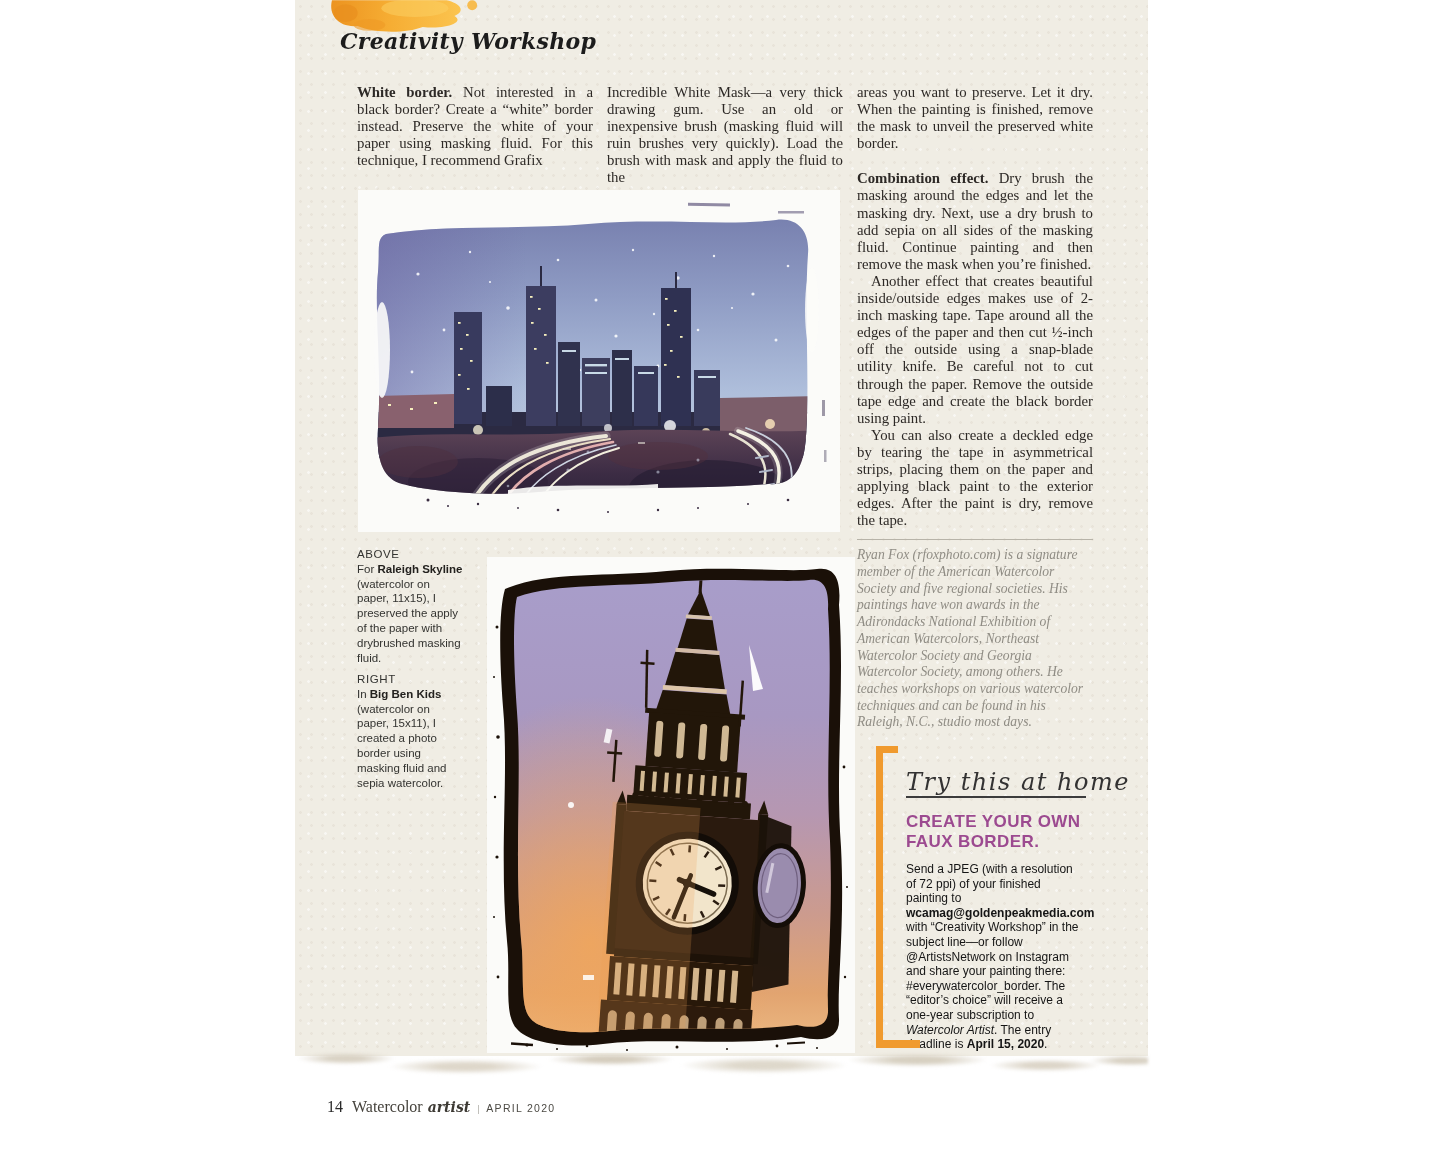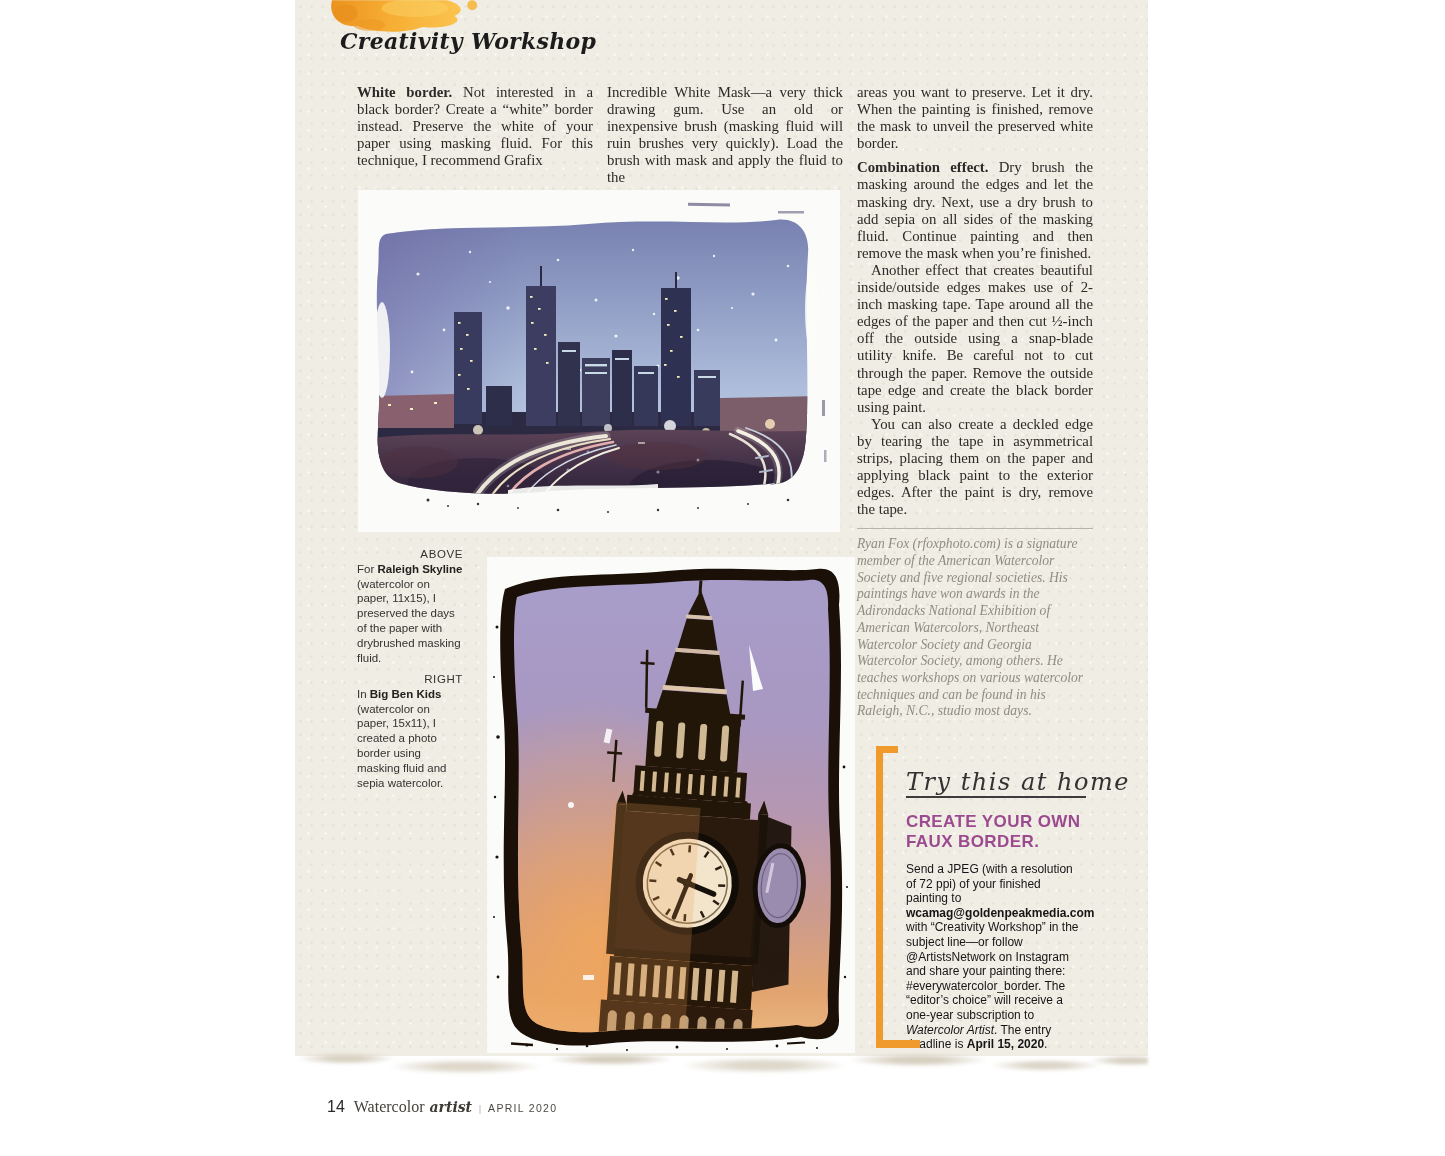--- a/index.html
+++ b/index.html
@@ -20,46 +20,46 @@
       radial-gradient(ellipse 100px 10px at 73% 40%, #d7d0c1 25%, rgba(215,208,193,0) 70%),
       radial-gradient(ellipse 80px 9px at 88% 58%, #dcd5c8 25%, rgba(220,213,200,0) 70%),
       radial-gradient(ellipse 60px 8px at 98% 42%, #d8d1c3 25%, rgba(216,209,195,0) 70%);
     filter:blur(1.5px);}
   .splash{position:absolute;left:33px;top:0;width:158px;height:40px;}
   .page-title{position:absolute;left:45px;top:28px;font-family:"DejaVu Serif",serif;
     font-style:italic;font-weight:bold;font-size:22px;color:#1c1c1c;letter-spacing:.3px;}
   .col{position:absolute;top:84px;width:236px;font-size:14.8px;line-height:17.1px;
     color:#2d2926;text-align:justify;}
   .col p{margin:0;}
-  .col p.mt{margin-top:7px;}
+  .col p.mt{margin-top:18px;}
   .col p.ind{text-indent:14px;}
   .col b{font-weight:bold;}
   .bio-rule{border:none;border-top:1px solid #b7b3a8;margin:10px 0 7px 0;}
   .bio{font-style:italic;color:#8f8c84;font-size:13.6px;line-height:16.7px;text-align:left;}
   .painting{position:absolute;background:#fbfbf9;}
   .caption{position:absolute;left:62px;width:106px;font-family:"Liberation Sans",sans-serif;
     font-size:11.5px;line-height:14.8px;color:#333330;}
   .caption b{font-weight:bold;color:#23211e;}
-  .cap-label{letter-spacing:.6px;text-align:right;}
+  .cap-label{letter-spacing:.6px;}
   .try-box{position:absolute;left:581px;top:746px;width:226px;height:302px;
     border-left:7px solid #f09a2e;}
   .try-box::before{content:"";position:absolute;left:-7px;top:0;width:22px;height:7px;background:#f09a2e;}
   .try-box::after{content:"";position:absolute;left:-7px;bottom:0;width:44px;height:8px;background:#f09a2e;}
   .try-inner{padding:22px 0 0 23px;}
   .try-title{display:block;width:180px;font-family:"DejaVu Serif",serif;font-style:italic;
     font-size:24px;color:#333232;letter-spacing:1.5px;border-bottom:2px solid #3c3c3c;
     white-space:nowrap;}
   .try-heading{width:186px;margin-top:14px;font-family:"Liberation Sans",sans-serif;
     font-weight:bold;font-size:17px;line-height:20px;color:#9c4a90;letter-spacing:.4px;}
   .try-body{width:176px;margin-top:10px;font-family:"Liberation Sans",sans-serif;
     font-size:12px;line-height:14.6px;color:#151515;}
   .seg-b{font-weight:bold;}
   .seg-i{font-style:italic;}
   .footer{position:absolute;left:327px;top:1098px;display:flex;align-items:baseline;}
-  .f-num{font-family:Liberation Sans, sans-serif;font-size:16px;color:#2a2a2a;}
+  .f-num{font-family:Liberation Serif, serif;font-size:16px;color:#2a2a2a;}
   .f-mag{margin-left:9px;font-size:16px;color:#45423c;}
   .f-mag-it{margin-left:5px;font-family:"DejaVu Serif",serif;font-style:italic;font-weight:bold;
     font-size:14px;color:#3c3933;}
   .f-sep{margin:0 7px;font-size:10px;color:#8a877e;}
   .f-issue{font-family:"Liberation Sans",sans-serif;font-size:10.5px;letter-spacing:1.3px;color:#4c4a44;}
 </style>
 </head>
 <body>
 
 <div class="wrap">
@@ -259,21 +259,21 @@
         </g>
         <rect x="330" y="13" width="42" height="3" fill="#49406a" opacity="0.6" transform="rotate(1 350 14)"></rect>
         <rect x="420" y="21" width="26" height="2.5" fill="#49406a" opacity="0.5"></rect>
         <rect x="464" y="210" width="3" height="16" fill="#3f3656" opacity="0.5"></rect>
         <rect x="466" y="260" width="2.5" height="12" fill="#3f3656" opacity="0.4"></rect>
       </svg>
     </div>
 
     <div class="caption" style="top:547px;">
       <div class="cap-label">ABOVE</div>
-      <div class="cap-body"><span>For </span><b>Raleigh Skyline</b><span> (watercolor on paper, 11x15), I preserved the days of the paper with drybrushed masking fluid.</span></div>
+      <div class="cap-body"><span>For </span><b>Raleigh Skyline</b><span> (watercolor on paper, 11x15), I preserved the apply of the paper with drybrushed masking fluid.</span></div>
     </div>
     <div class="caption" style="top:672px;">
       <div class="cap-label">RIGHT</div>
       <div class="cap-body"><span>In </span><b>Big Ben Kids</b><span> (watercolor on paper, 15x11), I created a photo border using masking fluid and sepia watercolor.</span></div>
     </div>
 
     <div class="painting" style="left:192px;top:557px;width:368px;height:496px;">
       <svg viewBox="0 0 368 496" width="368" height="496">
         <defs>
           <linearGradient id="bbSky" x1="0" y1="0" x2="0" y2="1">

